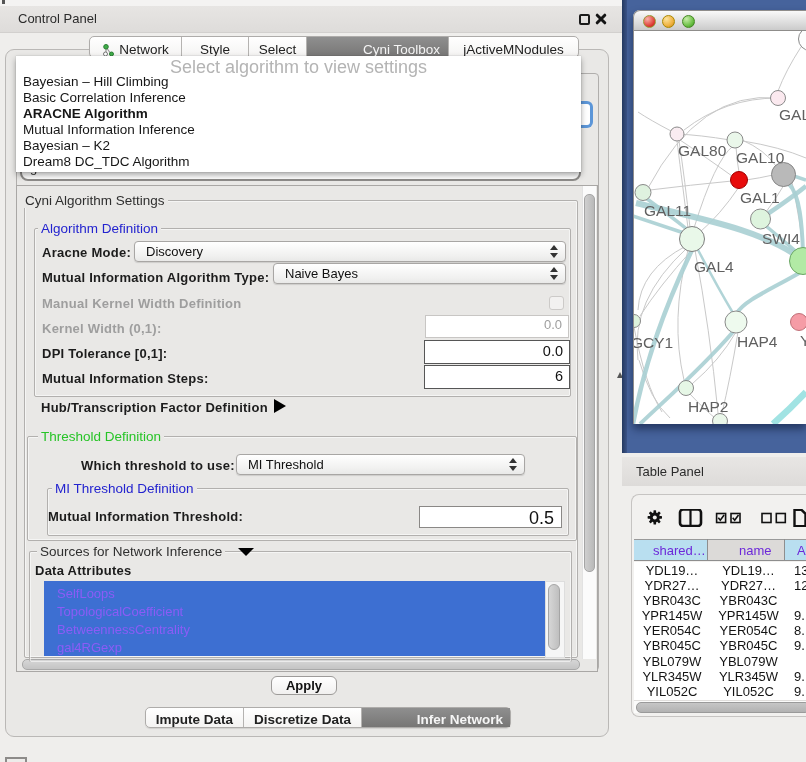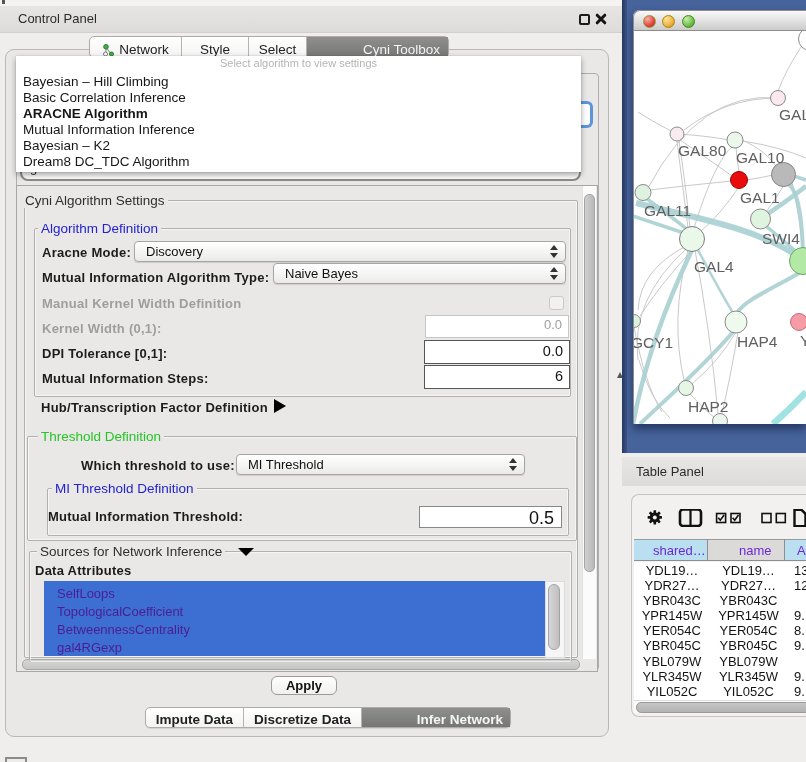--- a/index.html
+++ b/index.html
@@ -80,21 +80,21 @@
 <div class="gbox" style="left:47px;top:488px;width:520px;height:46px;"></div>
 <div class="gcap" style="left:52px;top:481px;color:#2323cf;">MI Threshold Definition</div>
 <div class="lbl ab" style="left:48px;top:509px;">Mutual Information Threshold:</div>
 <div class="tf" style="left:419px;top:506px;width:134px;height:19px;border:1px solid #8a8886;padding:1px 7px 0 0;font-size:18px;">0.5</div>
 
 <div class="gbox" style="left:29px;top:551px;width:541px;height:110px;border-bottom:none;"></div>
 <div class="gcap" style="left:37px;top:544px;color:#2f2f2f;">Sources for Network Inference</div>
 <div class="ab" style="left:238px;top:548px;width:0;height:0;border-left:8.5px solid transparent;border-right:8.5px solid transparent;border-top:8px solid #000;"></div>
 <div class="lbl ab" style="left:35px;top:563px;">Data Attributes</div>
 <div class="ab" style="left:44px;top:581px;width:501px;height:75px;background:#3d6fd2;"></div>
-<div class="ab" style="left:57px;top:585px;font-size:13px;color:#4c1d95;line-height:18px;">SelfLoops<br>TopologicalCoefficient<br>BetweennessCentrality<br>gal4RGexp</div>
+<div class="ab" style="left:57px;top:585px;font-size:13px;color:#8b5cf6;line-height:18px;">SelfLoops<br>TopologicalCoefficient<br>BetweennessCentrality<br>gal4RGexp</div>
 <div class="ab" style="left:545px;top:581px;width:18px;height:75px;background:#f6f6f6;border:1px solid #dddddd;"></div>
 <div class="ab" style="left:548px;top:584px;width:10px;height:64px;background:linear-gradient(90deg,#d6d6d6,#bfbfbf);border:1px solid #a5a5a5;border-radius:6px;"></div>
 
 <div class="ab" style="left:271px;top:676px;width:64px;height:17px;line-height:17px !important;background:linear-gradient(#ffffff,#f1f0ef);border:1px solid #9d9b99;border-radius:6px;text-align:center;font-size:13px;font-weight:bold;color:#111;line-height:20px;">Apply</div>
 
 <div class="seg" style="left:145px;top:707px;height:19px;font-weight:bold;">
 <div style="width:97px;">Impute Data</div>
 <div style="width:117px;">Discretize Data</div>
 <div class="sel" style="width:100px;">Infer Network</div>
 </div>
@@ -103,28 +103,29 @@
 <div style="width:91px;"><svg width="13" height="13" viewBox="0 0 13 13" style="margin-right:4px;">
         <line x1="4" y1="3" x2="9" y2="10" stroke="#999" stroke-width="1.2"></line>
         <line x1="4" y1="3" x2="4" y2="10" stroke="#999" stroke-width="1.2"></line>
         <circle cx="4" cy="2.8" r="2.3" fill="#3fae49" stroke="#2c7d33"></circle>
         <circle cx="3.5" cy="10" r="2" fill="#fff" stroke="#777"></circle>
         <circle cx="9.5" cy="10" r="2" fill="#3fae49" stroke="#2c7d33"></circle>
       </svg>Network</div>
 <div style="width:66px;">Style</div>
 <div style="width:57px;">Select</div>
 <div class="sel" style="width:93px;">Cyni Toolbox</div>
+<div style="width:129px;">jActiveMNodules</div>
 </div>
 
 <div class="ab" style="left:580px;top:101px;width:10px;height:21px;border:3px solid #5c96d8;border-left:none;border-radius:0 6px 6px 0;background:#fff;"></div>
 <div class="ab" style="left:20px;top:150px;width:557px;height:27px;border:2px solid #8d8b89;border-radius:8px;background:#fff;"></div>
 <div class="ab" style="left:30px;top:160px;font-size:13px;color:#333;">g</div>
 
 <div class="ab" style="left:16px;top:56px;width:565px;height:116px;background:#fff;box-shadow:0 3px 6px rgba(0,0,0,.35),0 0 1px rgba(0,0,0,.25);"></div>
-<div class="ab" style="left:16px;top:57px;width:565px;height:14px;font-size:11px;color:#b4b4b4;text-align:center;">Select algorithm to view settings</div>
+<div class="ab" style="left:16px;top:57px;width:565px;height:14px;font-size:18px;color:#b4b4b4;text-align:center;">Select algorithm to view settings</div>
 <div class="pitem" style="left:23px;top:74px;">Bayesian – Hill Climbing</div>
 <div class="pitem" style="left:23px;top:90px;">Basic Correlation Inference</div>
 <div class="pitem b" style="left:23px;top:106px;">ARACNE Algorithm</div>
 <div class="pitem" style="left:23px;top:122px;">Mutual Information Inference</div>
 <div class="pitem" style="left:23px;top:138px;">Bayesian – K2</div>
 <div class="pitem" style="left:23px;top:154px;">Dream8 DC_TDC Algorithm</div>
 
 <div class="ab" style="left:5px;top:757px;width:18px;height:12px;border:2px solid #8d8b89;background:#edecea;"></div>
 
 <div class="ab" style="left:617px;top:372px;width:0;height:0;border-left:3px solid transparent;border-right:3px solid transparent;border-bottom:6px solid #555;"></div>

